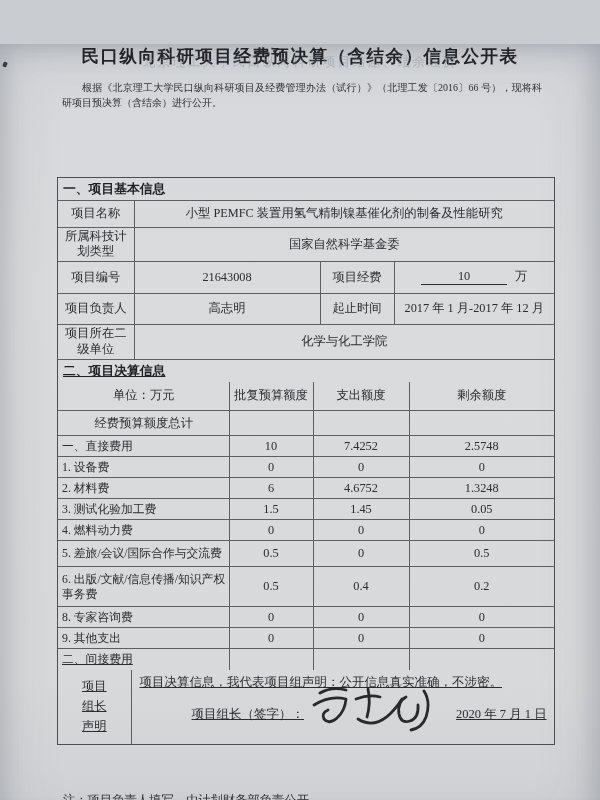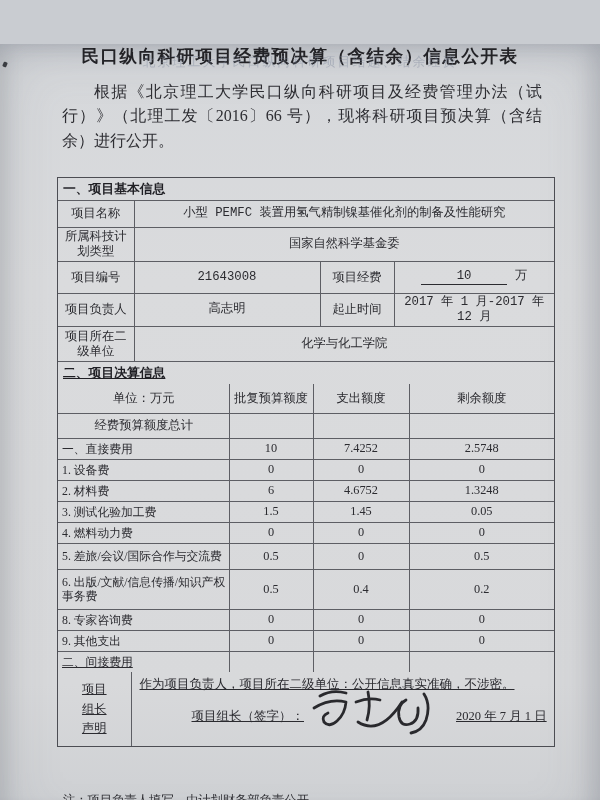--- a/index.html
+++ b/index.html
@@ -21,21 +21,21 @@
     filter:blur(0.6px);
     user-select:none;
   }
   .speck{position:absolute;left:3px;top:18px;width:4px;height:5px;background:#3a3d42;border-radius:1px;transform:rotate(24deg);}
   .title{
     margin:44px 30px 0 30px;text-align:center;
     font-size:17.5px;font-weight:700;letter-spacing:1.5px;color:#232327;
   }
   .intro{
     width:480px;margin:12px auto 0 62px;
-    font-size:16px;line-height:1.52;text-align:justify;text-indent:2em;
+    font-size:10px;line-height:1.52;text-align:justify;text-indent:2em;
     color:#2e2e33;
   }
   .doc-table-wrap{
     position:absolute;left:57px;top:133px;width:496px;
     border:1.5px solid #4c4d53;
   }
   table{border-collapse:collapse;width:100%;table-layout:fixed;}
   td{
     border:1px solid #5d5e64;
     font-size:12.3px;line-height:1.25;
@@ -46,21 +46,21 @@
   tr > td:last-child{border-right:none;}
   table tr:first-child > td{border-top:none;}
   table tr:last-child > td{border-bottom:none;text-decoration:underline;}
   .t-basic td, .t-budget td, .t-sign td{background:transparent;}
   .sec-hdr{
     font-family:"Liberation Sans","DejaVu Sans",sans-serif;
     font-weight:700;font-size:12.8px;text-align:left;padding-left:5px;
     height:20px;color:#1f1f24;
   }
   .lbl{text-align:center;margin-top:48px;}
-  .val{text-align:center;font-family:Liberation Mono, monospace;}
+  .val{text-align:center;}
   .r-name{height:27px;}
   .r-role{height:34px;}
   .r-plan{height:33px;}
   .r-code{height:32px;}
   .r-leader{height:31px;}
   .r-unit{height:35px;}
   .ul-amt{
     display:inline-block;min-width:78px;text-align:center;
     border-bottom:1px solid #2b2b30;padding:0 4px;margin-right:8px;
   }
@@ -227,21 +227,21 @@
       <colgroup>
           <col style="width:73px">
           <col style="width:423px">
         </colgroup>
       <tbody>
           <tr class="r-sign">
         <td class="side-label">项目
 组长
 声明</td>
         <td class="decl-cell">
-          <div class="statement">作为项目负责人，项目所在二级单位：公开信息真实准确，不涉密。</div>
+          <div class="statement">项目决算信息，我代表项目组声明：公开信息真实准确，不涉密。</div>
           <div class="sign-line">
             <span class="sign-label">项目组长（签字）：</span>
             <svg class="sig-svg" width="150" height="52" viewBox="0 0 150 52" aria-label="高志明">
               <g fill="none" stroke="#1b1b1f" stroke-width="2.8" stroke-linecap="round" stroke-linejoin="round" opacity="0.92">
                 <path d="M14 10 q12 -7 26 -3"></path>
                 <path d="M8 22 q16 -10 32 -6 q-1 12 -9 19 q-8 7 -13 1 q-3 -6 4 -9"></path>
                 <path d="M62 6 q3 14 -1 28"></path>
                 <path d="M50 16 q13 -5 24 -2"></path>
                 <path d="M52 36 q22 14 44 -20"></path>
                 <path d="M100 14 q-9 5 -7 17 q2 10 11 7 q9 -3 8 -16"></path>

